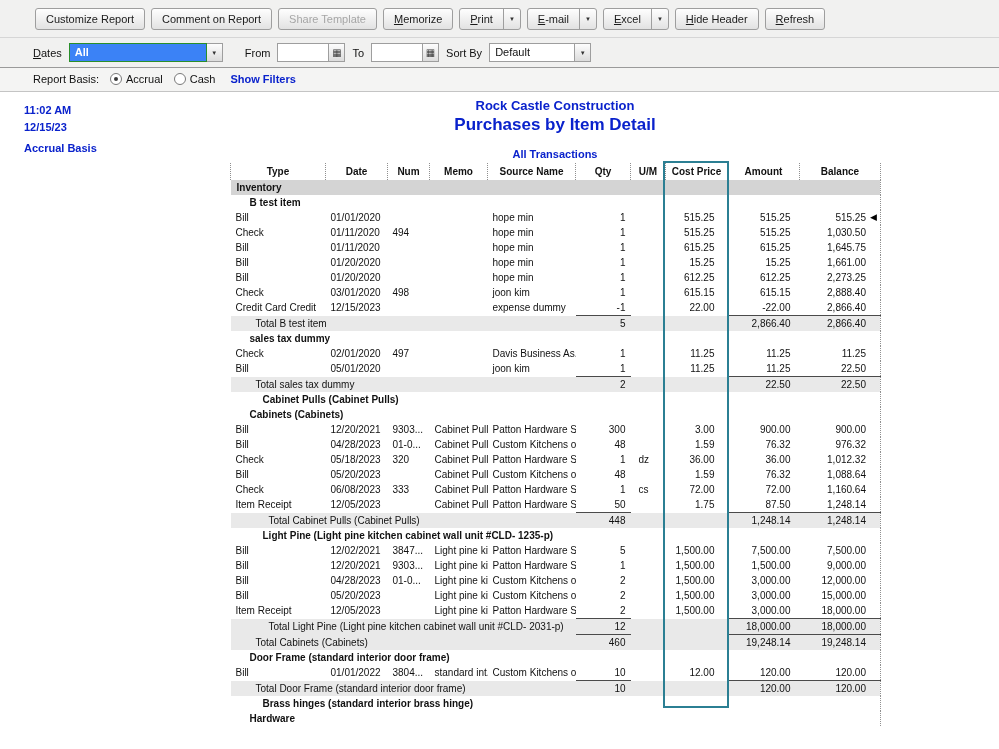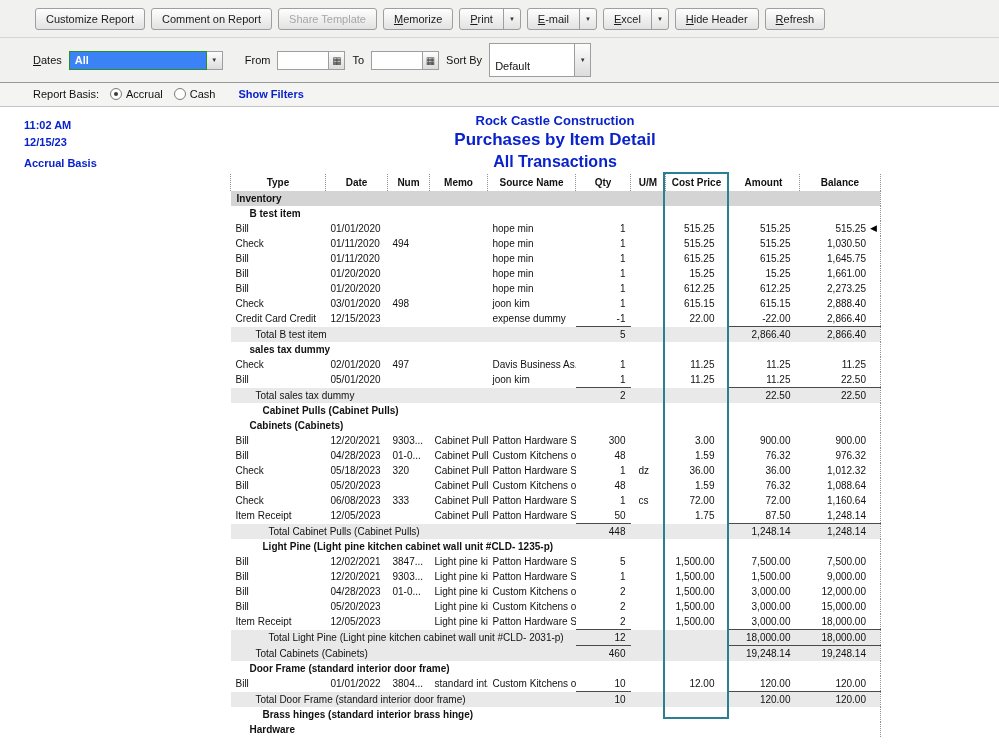--- a/index.html
+++ b/index.html
@@ -25,41 +25,41 @@
   .ctl-wrap { display: inline-flex; align-items: stretch; }
   .green-select { display: inline-block; width: 138px; height: 19px; background: #3b82f6;
     border: 1px solid #2a8f2a; color: #fff; font-weight: bold; font-size: 11px; padding: 2px 5px; }
   .mini-btn { display: inline-flex; width: 16px; align-items: center; justify-content: center;
     border: 1px solid #9e9e9e; border-left-width: 0; background: linear-gradient(#fdfdfd, #dcdcdc);
     font-size: 6px; color: #333; }
   .mini-btn.cal { font-size: 10px; }
   .date-input { width: 52px; height: 19px; border: 1px solid #9e9e9e; font-size: 11px;
     padding: 1px 3px; font-family: inherit; background: #fff; }
   .sort-select { display: inline-block; width: 86px; height: 19px; background: #fff;
-    border: 1px solid #9e9e9e; font-size: 11px; padding: 16px 5px; }
+    border: 1px solid #9e9e9e; font-size: 11px; padding: 2px 5px; }
   .gap { width: 8px; }
 
   .basisbar { display: flex; align-items: center; padding: 5px 8px 6px 33px; gap: 11px;
     border-bottom: 1px solid #c4c4c4; background: #f4f4f3; }
   .radio-group { display: inline-flex; align-items: center; gap: 4px; font-size: 11px; cursor: default; }
   .radio { width: 12px; height: 12px; border-radius: 50%; border: 1px solid #7a7a7a;
     background: #fff; position: relative; display: inline-block; }
   .radio.checked::after { content: ""; position: absolute; left: 3px; top: 3px; right: 3px; bottom: 3px;
     border-radius: 50%; background: #3a3a3a; }
-  .link { color: #0a22cc; font-size: 11px; font-weight: bold; cursor: pointer; margin-left: 12px; }
+  .link { color: #0a22cc; font-size: 11px; font-weight: bold; cursor: pointer; margin-left: 4px; }
 
   
   .report { background: #fff; position: relative; padding-top: 6px; }
   .meta { position: absolute; left: 24px; top: 10px; color: #0a22cc; font-size: 11px;
     font-weight: bold; line-height: 17px; }
   .meta .basis-line { margin-top: 4px; }
   .titles { margin-left: 230px; width: 650px; text-align: center; color: #0a22cc; }
   .company { font-size: 13px; font-weight: bold; }
   .rtitle { font-size: 17px; font-weight: bold; margin-top: 2px; }
-  .subtitle { font-size: 16px; font-weight: bold; margin-top: 3px; }
+  .subtitle { font-size: 11px; font-weight: bold; margin-top: 13px; }
 
   .table-wrap { position: relative; margin: 3px 0 0 230px; width: 652px; }
   table { border-collapse: collapse; table-layout: fixed; width: 650px; font-size: 10px;
     border-right: 1px dotted #909090; }
   th { font-weight: bold; text-align: center; border-left: 1px dotted #8f8f8f;
     padding: 3px 1px; white-space: nowrap; overflow: hidden; font-size: 10px; }
   td { height: 15px; line-height: 15px; padding: 0 5px; white-space: nowrap; overflow: hidden; }
   td.num { text-align: right; }
   td.qty  { padding-right: 5px; }
   td.cost { padding-right: 13px; }

